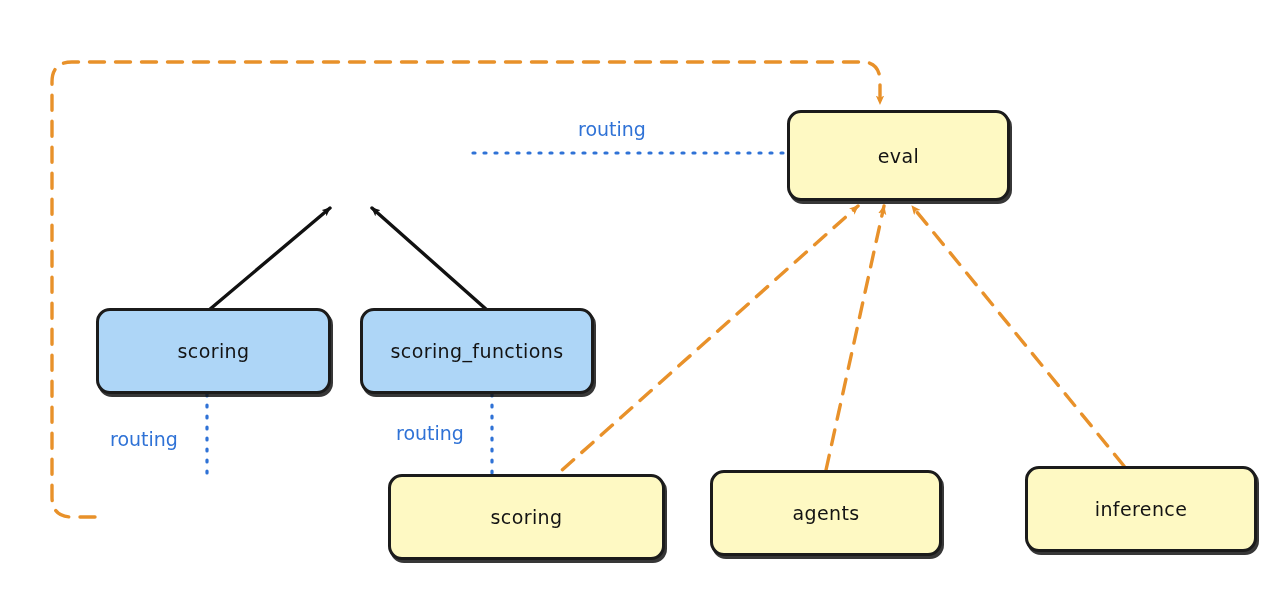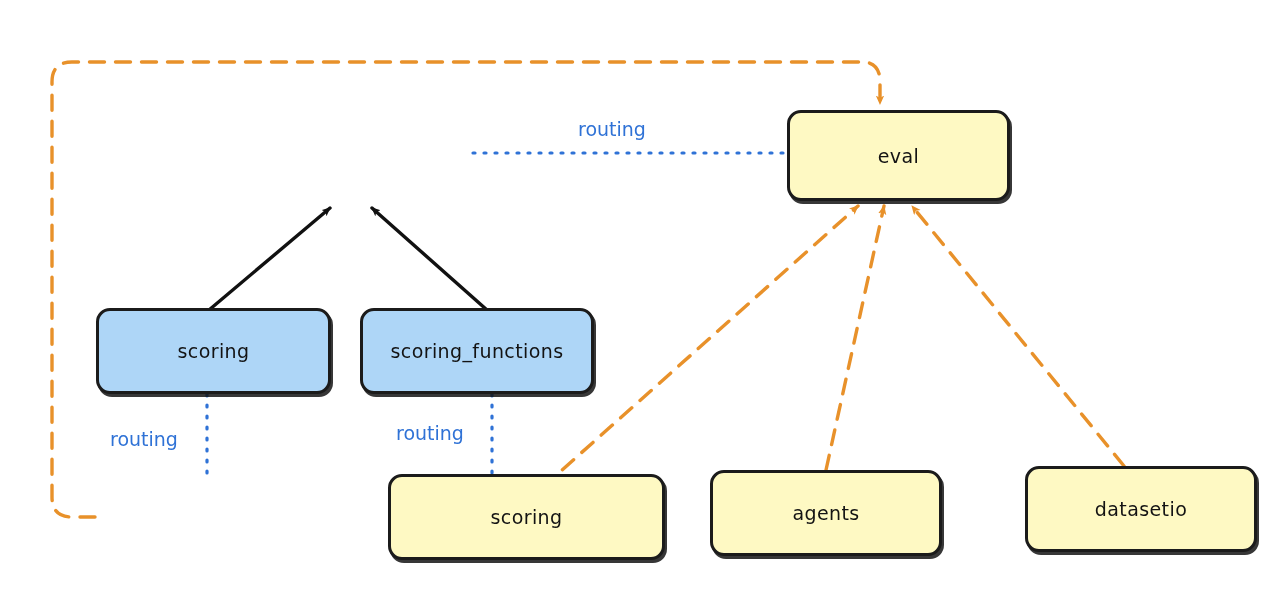--- a/index.html
+++ b/index.html
@@ -108,21 +108,21 @@
 
   <div class="node green" style="left:388px; top:474px; width:277px; height:86px;">
     <span class="node-label">scoring</span>
   </div>
 
   <div class="node green" style="left:710px; top:470px; width:232px; height:86px;justify-content:center;">
     <span class="node-label">agents</span>
   </div>
 
   <div class="node green" style="left:1025px; top:466px; width:232px; height:86px;">
-    <span class="node-label">datasetio</span>
+    <span class="node-label">inference</span>
   </div>
 
   <div class="edge-label" style="left:578px; top:118px;">routing</div>
 
   <div class="edge-label" style="left:110px; top:428px;">routing</div>
 
   <div class="edge-label" style="left:396px; top:422px;">routing</div>
 
 </div>
 

